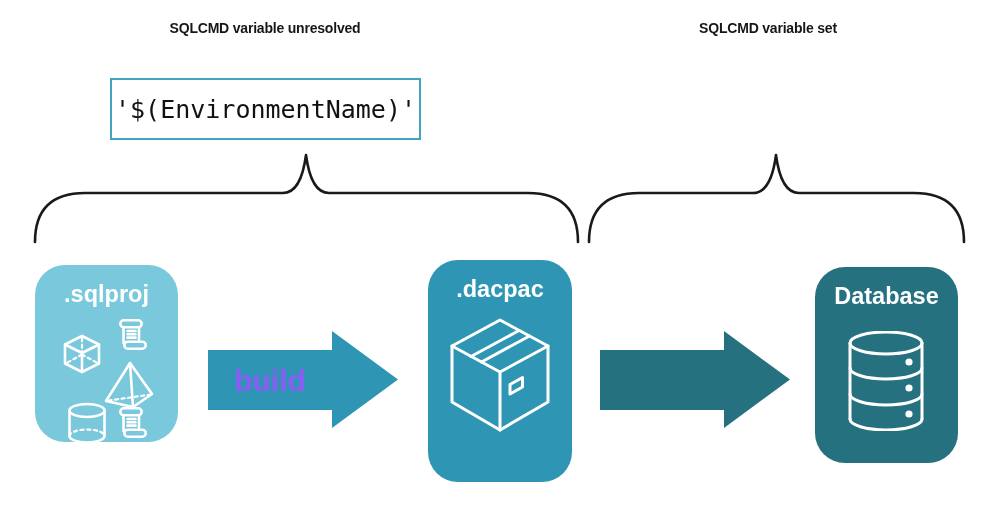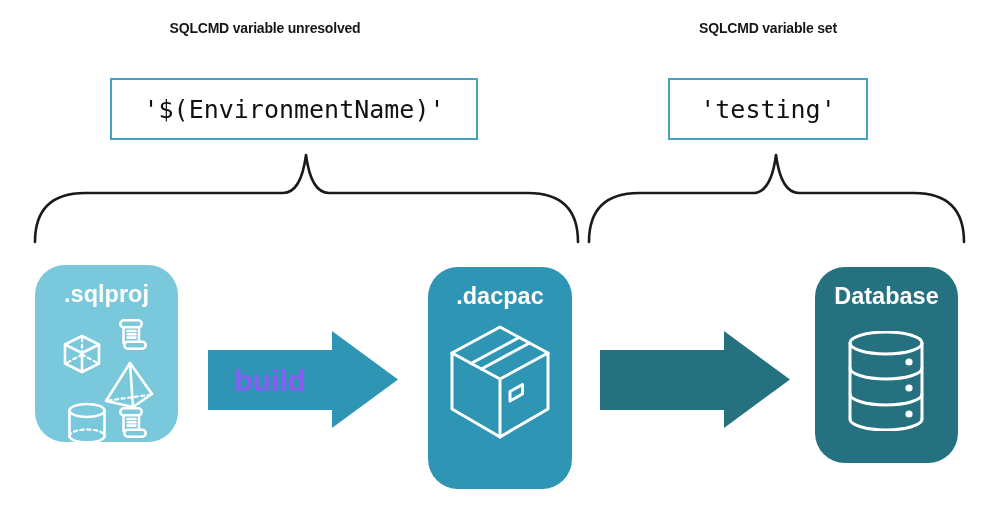--- a/index.html
+++ b/index.html
@@ -12,26 +12,26 @@
           font-family:"Liberation Sans",sans-serif;}
   .braces{position:absolute;left:0;top:0;width:1000px;height:522px;pointer-events:none;}
   .brace{fill:none;stroke:var(--brace);stroke-width:2.6;stroke-linecap:round;stroke-linejoin:round;}
   .header{position:absolute;top:20px;font-size:14px;font-weight:700;color:var(--heading-text);
           text-align:center;letter-spacing:-0.2px;}
   .h-left{left:30px;width:470px;}
   .h-right{left:533px;width:470px;}
   .codebox{position:absolute;top:78px;height:62px;background:#ffffff;
            border:2.4px solid var(--code-border);box-sizing:border-box;
            display:flex;align-items:center;justify-content:center;}
-  .cb-left{left:110px;width:368px;}
+  .cb-left{left:110px;width:311px;}
   .cb-right{left:668px;width:200px;}
   .code{font-family:"DejaVu Sans Mono",monospace;font-size:25px;color:var(--code-text);white-space:pre;}
   .stage{position:absolute;border-radius:30px;}
   .stage-sqlproj{left:35px;top:265px;width:143px;height:177px;background:var(--sqlproj-box);}
-  .stage-dacpac{left:428px;top:267px;width:144px;height:222px;background:var(--dacpac-box);}
+  .stage-dacpac{left:428px;top:260px;width:144px;height:222px;background:var(--dacpac-box);}
   .stage-database{left:815px;top:267px;width:143px;height:196px;background:var(--database-box);}
   .stage-title{margin-top:16px;text-align:center;font-size:23.5px;font-weight:700;color:#ffffff;}
   .stage-icon{position:absolute;}
   .si-sqlproj{left:28px;top:54px;width:94px;height:124px;}
   .si-dacpac{left:20px;top:58px;width:104px;height:118px;}
   .si-database{left:28px;top:64px;width:86px;height:100px;}
   .oline{fill:none;stroke:#ffffff;stroke-width:2.6;stroke-linecap:round;stroke-linejoin:round;}
   .oline-thick{fill:none;stroke:#ffffff;stroke-width:3;stroke-linecap:round;stroke-linejoin:round;}
   .odash{fill:none;stroke:#ffffff;stroke-width:2.2;stroke-linecap:round;stroke-dasharray:3.2 3.4;}
   .odot{fill:#ffffff;stroke:none;}
@@ -53,23 +53,20 @@
   <svg class="braces" viewBox="0 0 1000 522">
     <path class="brace" d="M35,242 Q35,193 85,193 L283,193 Q301,193 306,155 Q311,193 329,193 L528,193 Q578,193 578,242"></path>
     <path class="brace" d="M589,242 Q589,193 639,193 L753,193 Q771,193 776,155 Q781,193 799,193 L914,193 Q964,193 964,242"></path>
   </svg>
 
   <div class="header h-left">SQLCMD variable unresolved</div>
   <div class="header h-right">SQLCMD variable set</div>
 
   <div class="codebox cb-left">
     <span class="code">'$(EnvironmentName)'</span>
-  </div>
-  <div class="codebox cb-right">
-    <span class="code">'testing'</span>
   </div>
 
   <div class="stage stage-sqlproj">
     <div class="stage-title">.sqlproj</div>
     <svg class="stage-icon si-sqlproj" viewBox="0 0 94 124">
 
       <g transform="translate(56,0)">
         <rect class="oline" x="1.3" y="1.3" width="21.4" height="7" rx="3.5"></rect>
         <path class="oline" d="M4.5,8.3 V24 M20,8.3 V22.7"></path>
         <rect class="oline" x="5.3" y="22.7" width="21.4" height="7" rx="3.5"></rect>

